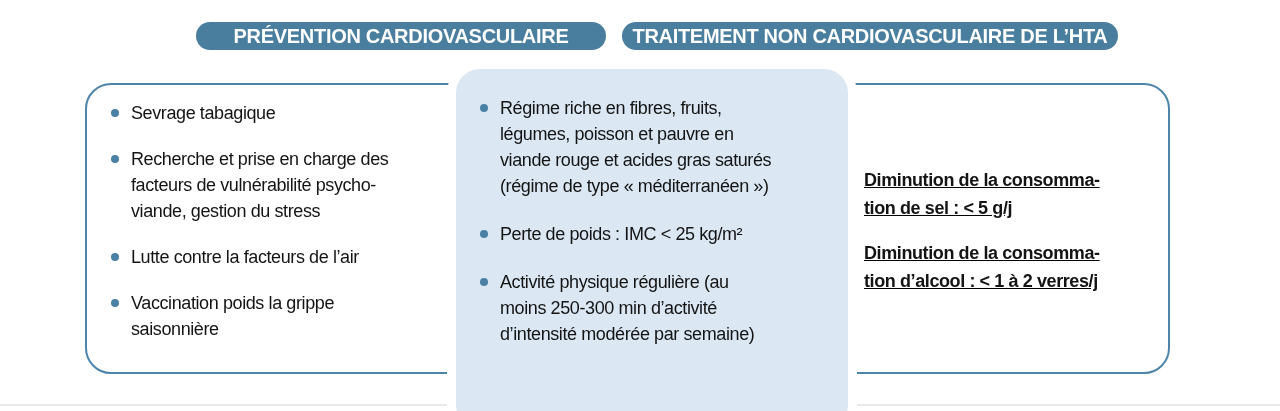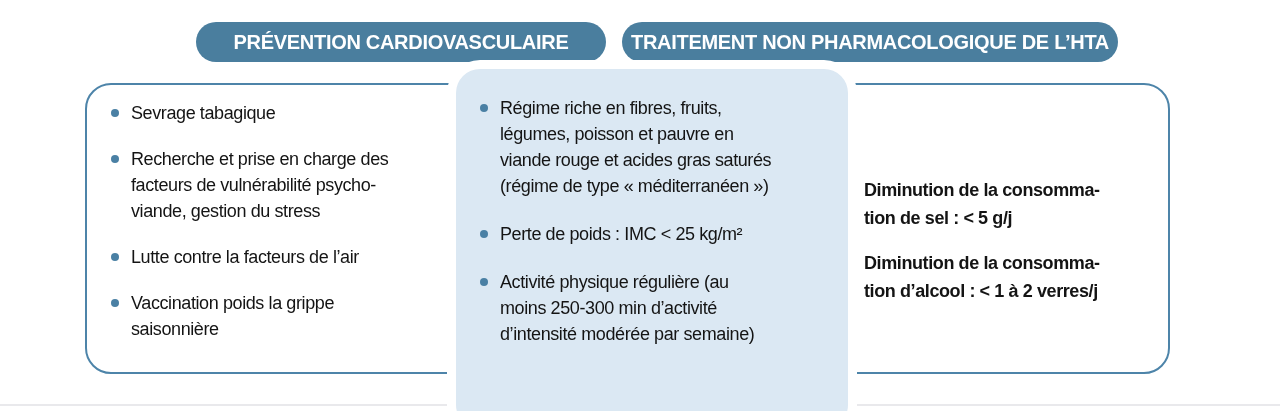--- a/index.html
+++ b/index.html
@@ -17,21 +17,21 @@
   body{
     width:1280px;height:411px;
     background:var(--page-bg);
     font-family:"Liberation Sans","DejaVu Sans",sans-serif;
     position:relative;overflow:hidden;
   }
   .canvas{position:absolute;inset:0;}
 
   
   .badge{
-    position:absolute;top:22px;height:40px;
+    position:absolute;top:22px;height:28px;
     background:var(--badge-bg);
     border-radius:20px;
     color:var(--badge-text);
     display:flex;align-items:center;justify-content:center;
     font-size:20px;font-weight:700;letter-spacing:-0.3px;
     white-space:pre;
   }
   .badge-1{left:196px;width:410px;}
   .badge-2{left:622px;width:496px;}
 
@@ -67,21 +67,21 @@
   }
   .txt{
     white-space:pre;
     font-size:18px;line-height:26px;font-weight:400;
     letter-spacing:-0.4px;color:var(--text);
   }
 
   .left-list{position:absolute;left:111px;top:100px;z-index:3;}
 
   
-  .right-col{position:absolute;left:864px;top:176px;z-index:3;}
+  .right-col{position:absolute;left:864px;top:166px;z-index:3;text-decoration:underline;}
   .right-col p{
     margin:0 0 17px 0;
     white-space:pre;
     font-size:18px;line-height:28px;font-weight:700;
     letter-spacing:-0.4px;color:var(--text);
   }
 
   
   .bottom-rule{
     position:absolute;left:0;top:404px;width:1280px;height:2px;
@@ -90,21 +90,21 @@
 </style>
 </head>
 <body>
 
 <div class="canvas">
 
   <div class="badge badge-1">
     <span>PRÉVENTION CARDIOVASCULAIRE</span>
   </div>
   <div class="badge badge-2">
-    <span>TRAITEMENT NON PHARMACOLOGIQUE DE L’HTA</span>
+    <span>TRAITEMENT NON CARDIOVASCULAIRE DE L’HTA</span>
   </div>
 
   <div class="outer-box"></div>
 
   <ul class="list left-list">
     <li>
       <span class="dot"></span>
       <span class="txt">Sevrage tabagique</span>
     </li>
     <li>

